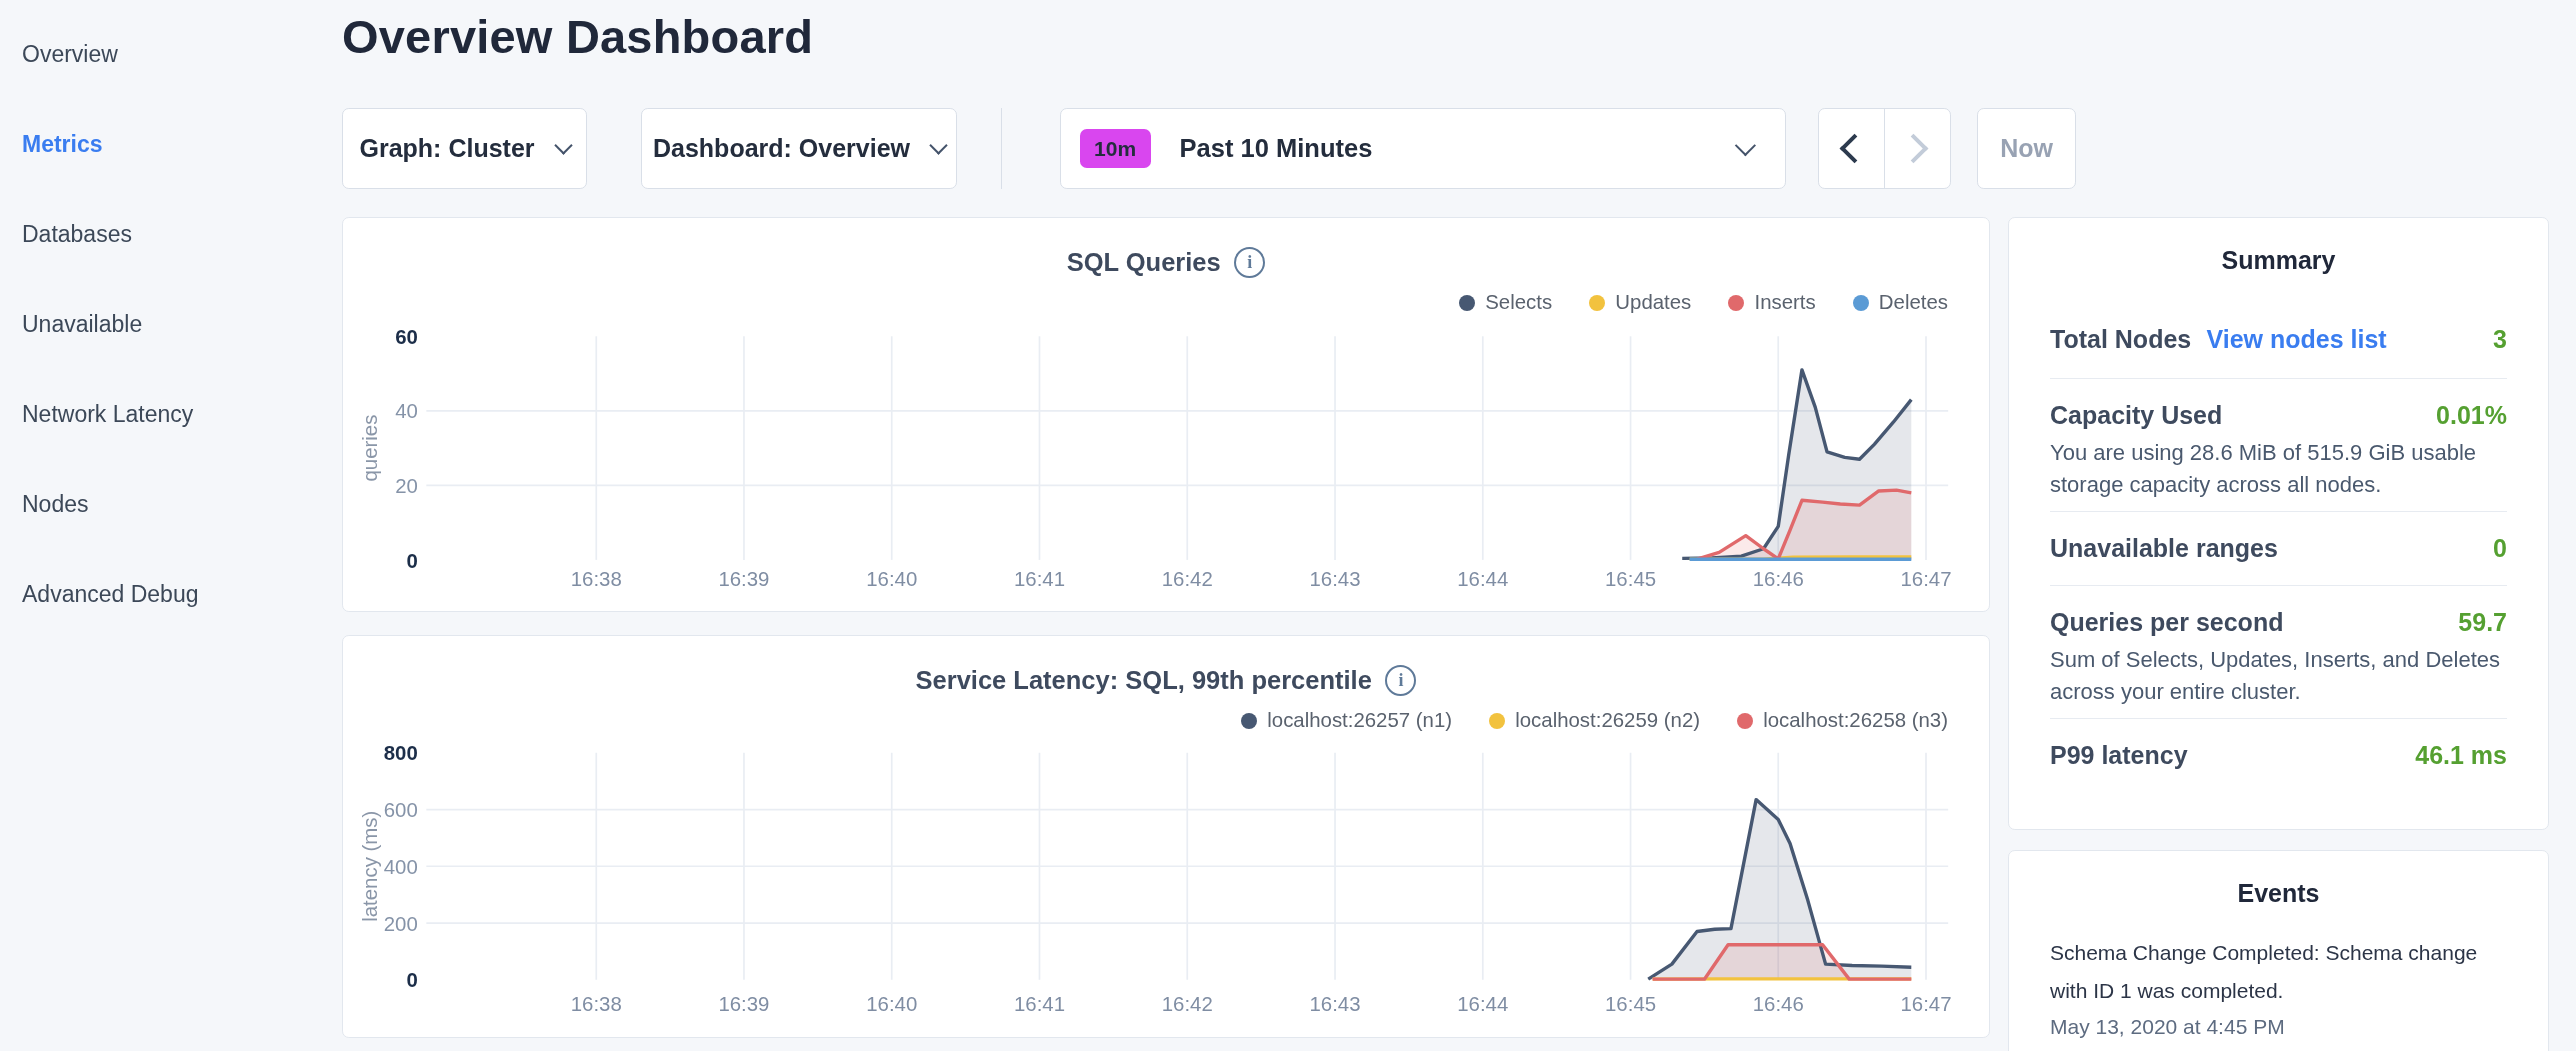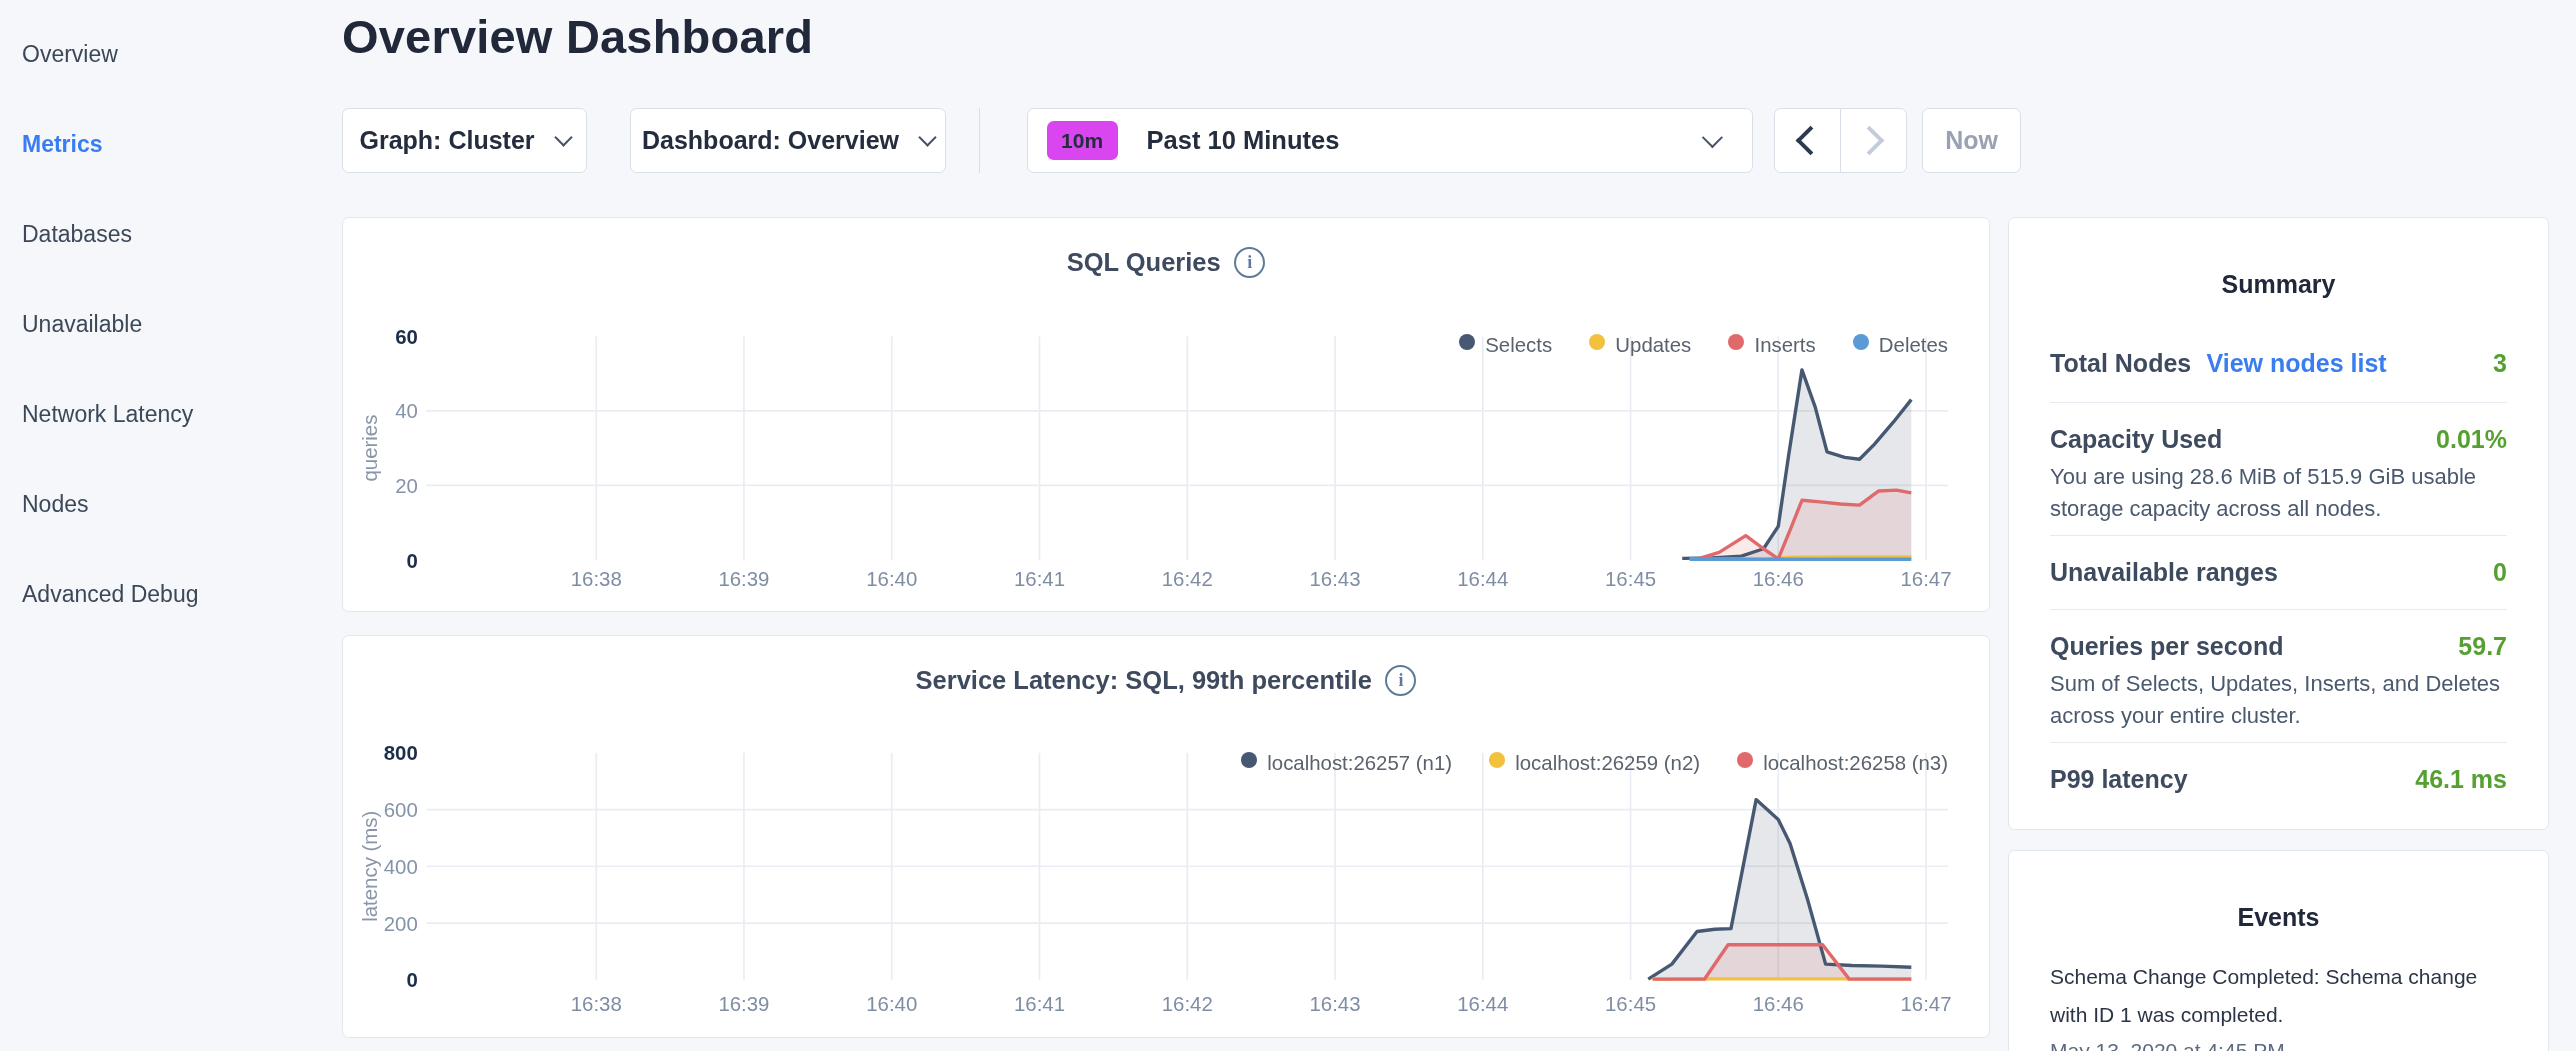--- a/index.html
+++ b/index.html
@@ -10,21 +10,21 @@
   .sidebar{position:absolute;left:0;top:0;width:340px;height:100%;
     padding-top:14.5px;display:flex;flex-direction:column;gap:34px;box-sizing:border-box;}
   .nav-item{height:34px;line-height:34px;padding-left:22px;font-size:23px;color:#3c4858;cursor:pointer;margin-top:22px;}
   .nav-item.active{color:#3a7df0;font-weight:700;}
 
   
   .content{position:absolute;left:342px;top:0;width:1648px;height:100%;}
   h1.page-title{position:absolute;top:8.5px;left:0;margin:0;font-size:47px;font-weight:600;
     color:#20283a;letter-spacing:0.2px;}
 
-  .controls{position:absolute;top:108px;left:0;height:65px;display:flex;align-items:stretch;}
+  .controls{position:absolute;top:108px;left:0;height:81px;display:flex;align-items:stretch;gap:11px;}
   .btn{box-sizing:border-box;background:#fff;border:0.9px solid #d9dfe8;border-radius:6.8px;
     display:flex;align-items:center;justify-content:center;cursor:pointer;
     font-size:25px;font-weight:700;color:#242d3d;font-family:inherit;padding:0;}
   .dd1{width:245px;}
   .dd2{width:316px;margin-left:43px;}
   .chev-down{display:inline-block;width:11px;height:11px;border-right:2.6px solid #44536a;
     border-bottom:2.6px solid #44536a;transform:rotate(45deg);margin-left:22px;margin-top:-6.8px;}
   .vdiv{width:0.9px;background:#d9dfe8;margin-left:33px;}
   .timesel{width:726px;margin-left:47px;justify-content:flex-start;padding-left:18.7px;}
   .time-badge{background:#d946ef;border-radius:6.8px;padding:7.7px 14.5px;font-size:21px;font-weight:700;color:#242d3d;}
@@ -45,34 +45,34 @@
   .chart-card{left:0;width:1646px;}
   #chart0{top:217px;height:393px;}
   #chart1{top:635px;height:401px;}
   .chart-title-row{position:absolute;top:29px;left:0;right:0;display:flex;align-items:center;
     justify-content:center;gap:13.6px;z-index:2;}
   .chart-title{font-size:25.5px;font-weight:700;color:#3e4a5e;}
   .info-icon{width:27px;height:27px;border:2.6px solid #5f7a99;border-radius:50%;color:#5f7a99;
     display:inline-flex;align-items:center;justify-content:center;font-size:18px;font-weight:700;
     font-family:"Liberation Serif","DejaVu Serif",serif;cursor:pointer;}
   .legend{position:absolute;top:73px;right:41px;display:flex;gap:37px;align-items:center;z-index:2;}
-  .legend-item{display:flex;gap:10.2px;cursor:pointer;margin-top:43px;}
+  .legend-item{display:flex;align-items:center;gap:10.2px;cursor:pointer;}
   .legend-item .dot{width:16px;height:16px;border-radius:50%;display:inline-block;}
   .legend-item span:last-child{font-size:20.4px;color:#5a626e;}
   .chart-card svg{position:absolute;top:0;left:0;}
   .grid{stroke:#e9edf3;stroke-width:2;}
   .xtick{font-size:24px;fill:#7f8da3;text-anchor:middle;}
   .ytick{font-size:24px;fill:#8593a8;text-anchor:end;}
   .ytick.strong{fill:#1c2e49;font-weight:700;}
   .ylabel{font-size:24px;fill:#8a96a8;text-anchor:middle;}
 
   
   .summary-card{left:2008px;top:217px;width:539px;height:611px;}
   .events-card{left:2008px;top:850px;width:539px;height:255px;}
-  .panel-title{margin:49px 0 0;text-align:center;font-size:25px;font-weight:700;color:#20283a;line-height:34px;}
+  .panel-title{margin:25px 0 0;text-align:center;font-size:25px;font-weight:700;color:#20283a;line-height:34px;}
   .srows{padding:0 41px;}
   .srow{border-top:0.9px solid #e7ebf1;padding:22px 0;}
   .srow.first{border-top:none;padding-top:48px;padding-bottom:24px;}
   .srow.has-desc{padding-bottom:10.2px;}
   .srow-main{display:flex;align-items:center;}
   .slabel{font-size:25px;font-weight:700;color:#3e4a5e;}
   .slink{margin-left:15.3px;font-size:25px;font-weight:600;color:#3a7df0;text-decoration:none;cursor:pointer;}
   .svalue{margin-left:auto;font-size:25px;font-weight:700;color:#55a031;}
   .sdesc{margin:6.8px 0 0;font-size:22px;line-height:32px;color:#4a596e;}
   .event{margin-top:24px;padding:0 41px;}

